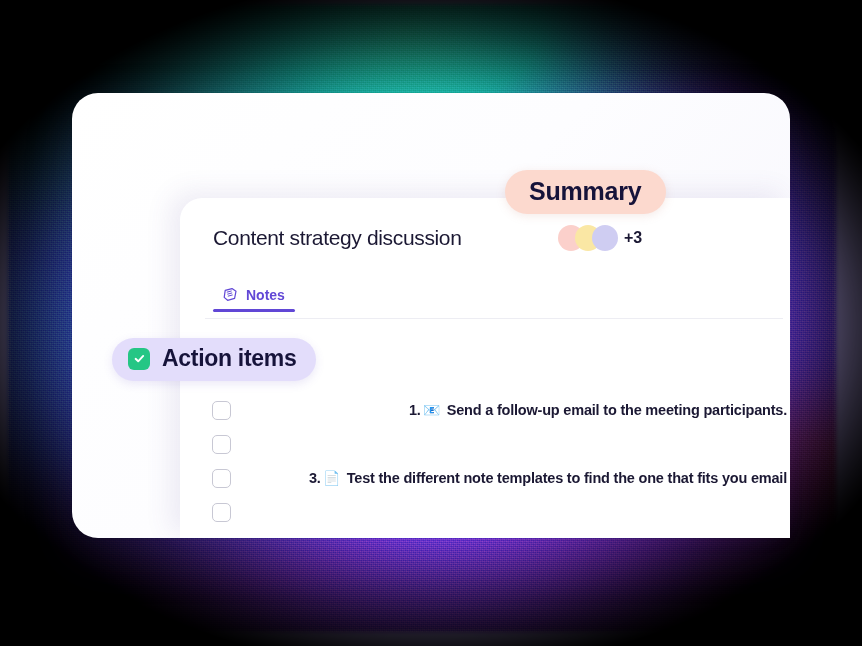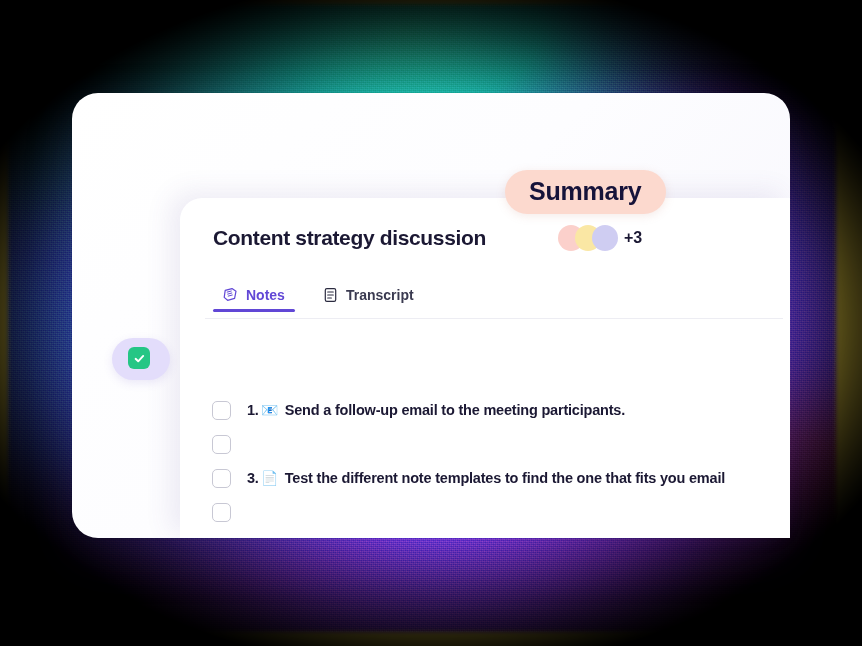--- a/index.html
+++ b/index.html
@@ -12,21 +12,21 @@
     height: 646px;
     overflow: hidden;
     font-family: "Liberation Sans", sans-serif;
     -webkit-font-smoothing: antialiased;
   }
 
   #stage {
     position: relative;
     width: 862px;
     height: 646px;
-    background: #fde047;
+    background: #c4b5fd;
     overflow: hidden;
   }
 
   
   .glow-wrap {
     position: absolute;
     left: 0; top: 0;
     width: 862px; height: 646px;
     overflow: hidden;
   }
@@ -123,21 +123,21 @@
     line-height: 1.05;
     box-shadow: 0 2px 10px rgba(200,140,120,.18);
   }
 
   
   .meeting-title {
     position: absolute;
     left: 213px;
     top: 226px;
     font-size: 21px;
-    font-weight: 700;
+    font-weight: 400;
     letter-spacing: -0.35px;
     color: #1b1833;
   }
 
   
   .avatars {
     position: absolute;
     left: 558px;
     top: 225px;
     display: flex;
@@ -233,20 +233,21 @@
     left: 212px;
     top: 393px;
     width: 575px;
   }
   .task-row {
     display: flex;
     align-items: center;
     gap: 16px;
     height: 34px;
     margin-bottom: 0px;
+    justify-content: space-between;
   }
   .task-check {
     width: 17px; height: 17px;
     border: 1.6px solid #c8c8d4;
     border-radius: 5px;
     background: #fff;
     flex: none;
   }
   .task-text {
     font-size: 14.5px;
@@ -294,41 +295,31 @@
         <svg width="15" height="16" viewBox="0 0 15 16" fill="none">
           <path d="M2.2 3.4 L9.0 1.6 L13.0 4.2 L11.6 11.4 L4.6 13.3 L1.2 10.4 Z" stroke="#6147d6" stroke-width="1.2" fill="#fff" stroke-linejoin="round"></path>
           <path d="M4.2 5.1 L8.3 4.0" stroke="#6147d6" stroke-width="1" stroke-linecap="round"></path>
           <path d="M4.7 7.1 L8.8 6.0" stroke="#6147d6" stroke-width="1" stroke-linecap="round"></path>
           <path d="M5.2 9.1 L9.3 8.0" stroke="#6147d6" stroke-width="1" stroke-linecap="round"></path>
         </svg>
       </span>
       <span>Notes</span>
     </div>
 
-    <div class="tab">
-      <span class="tab-ico">
-        <svg width="15" height="16" viewBox="0 0 15 16" fill="none">
-          <rect x="2.3" y="1.6" width="10.4" height="12.8" rx="1.6" stroke="#2b2b40" stroke-width="1.2" fill="#fff"></rect>
-          <path d="M4.7 5.0 H10.3" stroke="#2b2b40" stroke-width="1.1" stroke-linecap="round"></path>
-          <path d="M4.7 8.0 H10.3" stroke="#2b2b40" stroke-width="1.1" stroke-linecap="round"></path>
-          <path d="M4.7 11.0 H8.4" stroke="#2b2b40" stroke-width="1.1" stroke-linecap="round"></path>
-        </svg>
-      </span>
-      <span>Transcript</span>
-    </div>
 
   </div>
   <div class="tab-divider"></div>
 
   <div class="action-pill">
     <span class="check-box-green">
       <svg width="13" height="13" viewBox="0 0 13 13" fill="none">
         <path d="M2.6 6.8 L5.2 9.3 L10.2 3.9" stroke="#ffffff" stroke-width="1.9" stroke-linecap="round" stroke-linejoin="round"></path>
       </svg>
     </span>
+    <span class="action-pill-label">Action items</span>
   </div>
 
   <div class="task-list">
 
     <div class="task-row">
       <span class="task-check"></span>
       <span class="task-text">
         <span class="task-num">1.</span><span class="task-emoji">📧</span> <span>Send a follow-up email to the meeting participants.</span>
       </span>
     </div>

